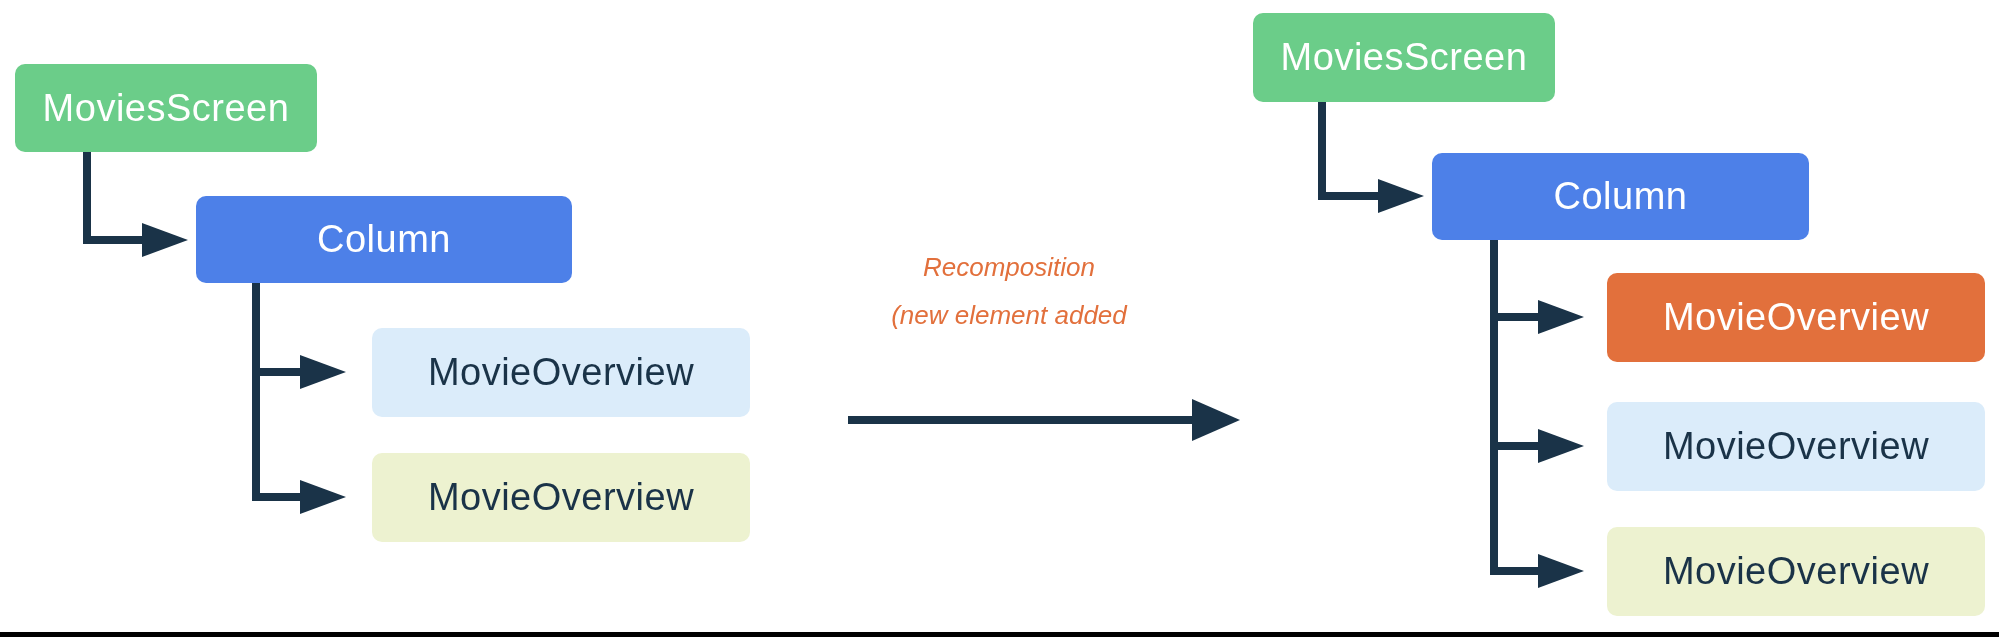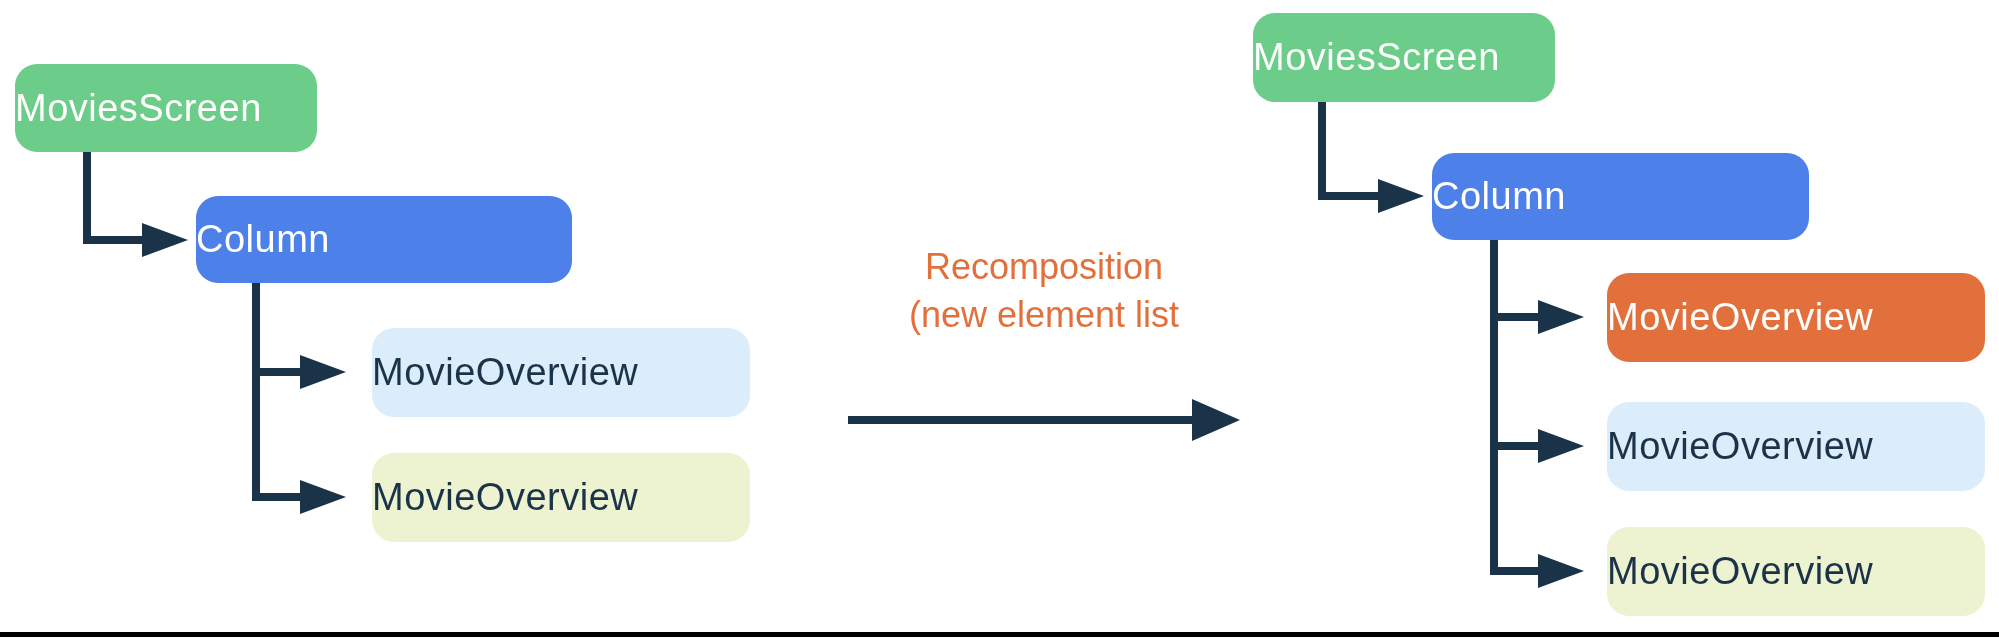--- a/index.html
+++ b/index.html
@@ -12,39 +12,40 @@
     font-family: "Liberation Sans", "DejaVu Sans", sans-serif;
   }
   .connectors {
     position: absolute;
     left: 0; top: 0;
     width: 1999px; height: 639px;
     pointer-events: none;
   }
   .node {
     position: absolute;
-    border-radius: 22px;
+    border-radius: 10px;
     display: flex;
     align-items: center;
-    justify-content: flex-start;
+    justify-content: center;
   }
   .node-label {
     font-size: 38px;
     letter-spacing: 0.5px;
     white-space: nowrap;
   }
   .annotation {
     position: absolute;
-    left: 794px;
+    left: 759px;
     top: 243px;
     width: 500px;
     text-align: center;
-    font-size: 36px;
+    font-size: 26px;
     line-height: 48px;
     white-space: nowrap;
+    font-style: italic;
   }
   .annotation span { display: block; }
   .bottom-rule {
     position: absolute;
     left: 0;
     top: 632px;
     width: 1999px;
     height: 5px;
   }
 </style>
@@ -87,21 +88,21 @@
   </div>
   <div class="node" style="left: 372px; top: 328px; width: 378px; height: 89px; background: rgb(219, 236, 250);">
     <span class="node-label" style="color: rgb(26, 51, 72);">MovieOverview</span>
   </div>
   <div class="node" style="left: 372px; top: 453px; width: 378px; height: 89px; background: rgb(237, 242, 208);">
     <span class="node-label" style="color: rgb(26, 51, 72);">MovieOverview</span>
   </div>
 
   <div class="annotation" style="color: rgb(226, 112, 60);">
     <span>Recomposition</span>
-    <span>(new element list</span>
+    <span>(new element added</span>
   </div>
 
   <div class="node" style="left: 1253px; top: 13px; width: 302px; height: 89px; background: rgb(107, 205, 137);">
     <span class="node-label" style="color: rgb(255, 255, 255);">MoviesScreen</span>
   </div>
   <div class="node" style="left: 1432px; top: 153px; width: 377px; height: 87px; background: rgb(77, 128, 232);">
     <span class="node-label" style="color: rgb(255, 255, 255);">Column</span>
   </div>
   <div class="node" style="left: 1607px; top: 273px; width: 378px; height: 89px; background: rgb(226, 112, 60);">
     <span class="node-label" style="color: rgb(255, 255, 255);">MovieOverview</span>

